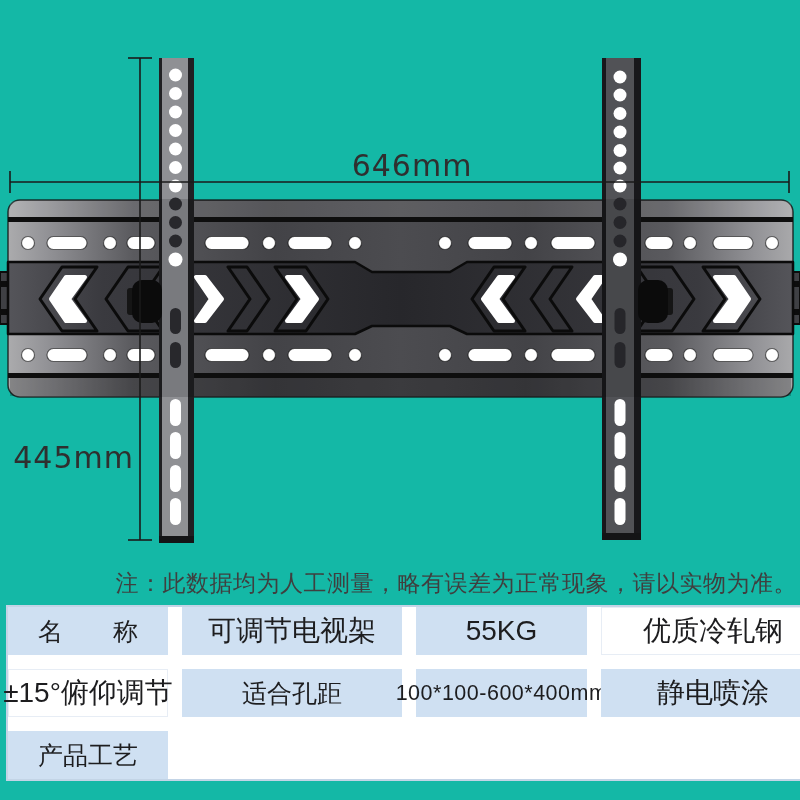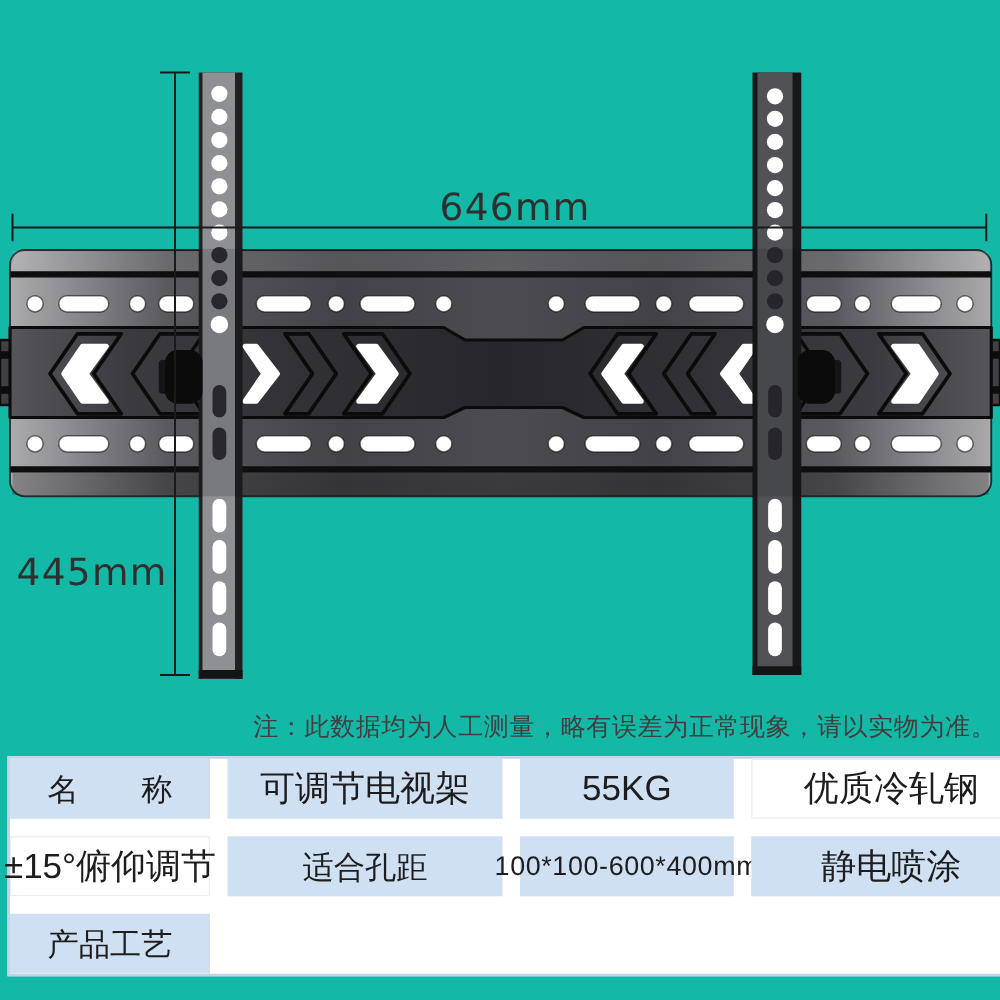--- a/index.html
+++ b/index.html
@@ -8,21 +8,21 @@
     position:relative; width:800px; height:800px; background:#14b8a6;
     overflow:hidden; font-family:"Liberation Sans", sans-serif;
   }
   .diagram { position:absolute; left:0; top:0; }
   .dim-text {
     font-family:"DejaVu Sans", sans-serif;
     font-size:30px; fill:#2f2f2f; letter-spacing:1px;
   }
   .note {
     position:absolute; top:568px; right:3px;
-    font-size:20px; color:#3f3f3f; letter-spacing:0.5px;
+    font-size:23px; color:#3f3f3f; letter-spacing:0.5px;
     white-space:nowrap;
   }
   .spec-table {
     position:absolute; left:6px; top:605px;
     border:2px solid #c3d4e6; background:#ffffff;
     display:grid;
     grid-template-columns:160px 220px 171px 224px;
     grid-template-rows:48px 48px 48px;
     gap:14px;
   }

